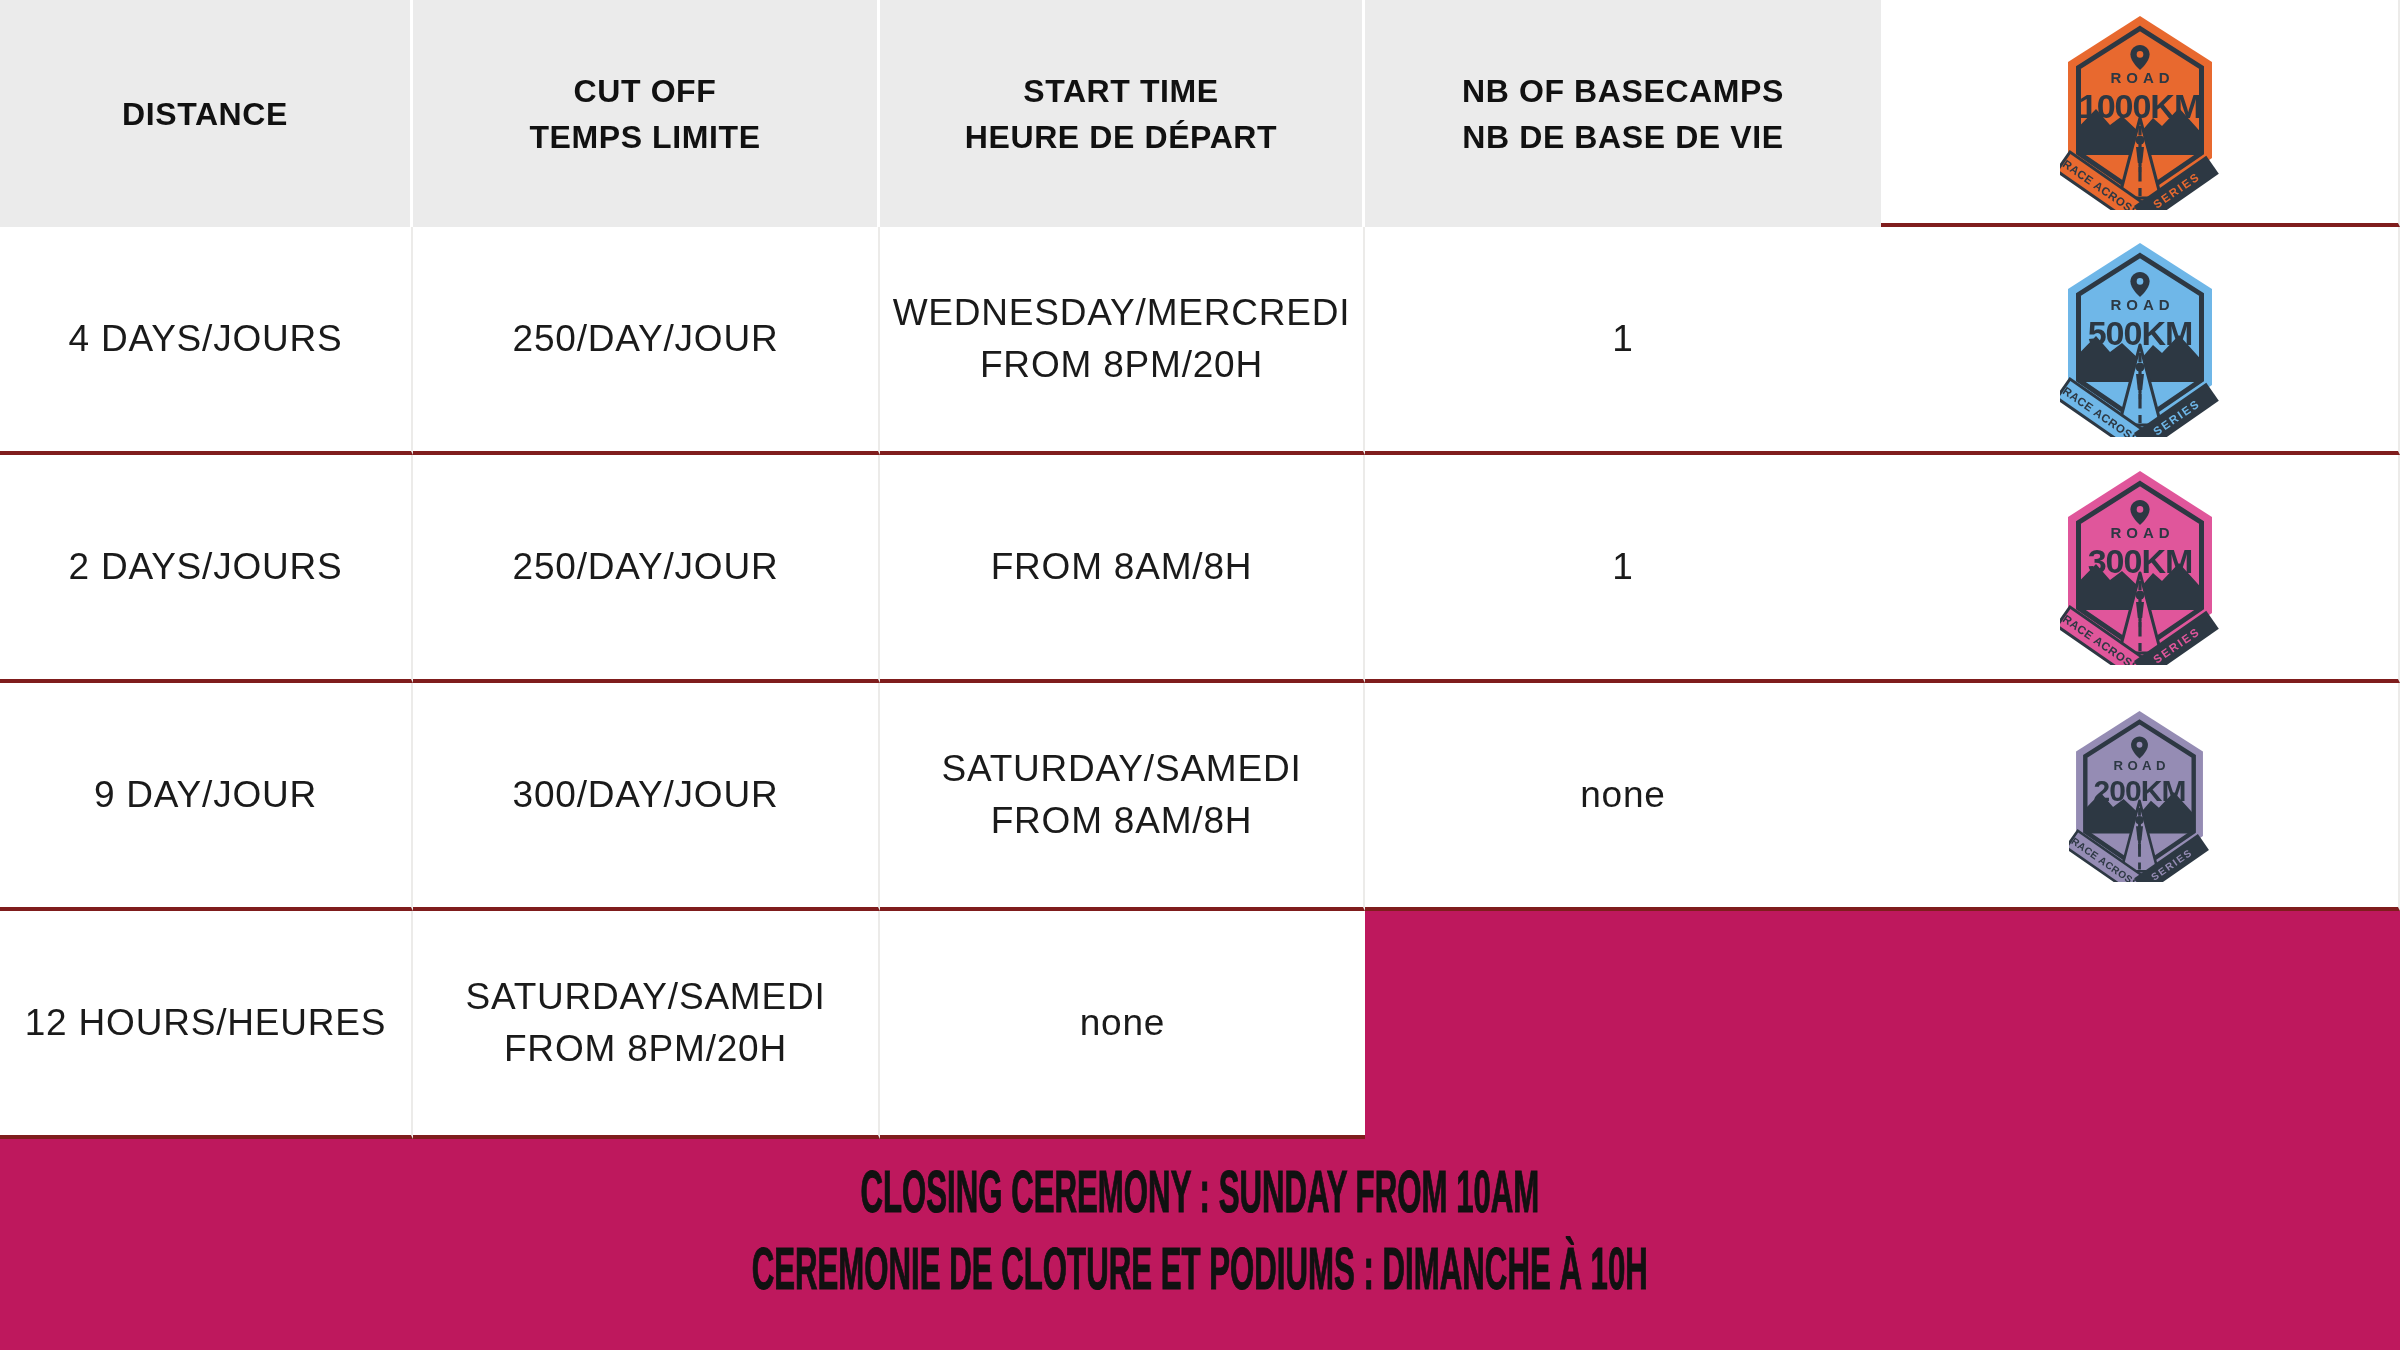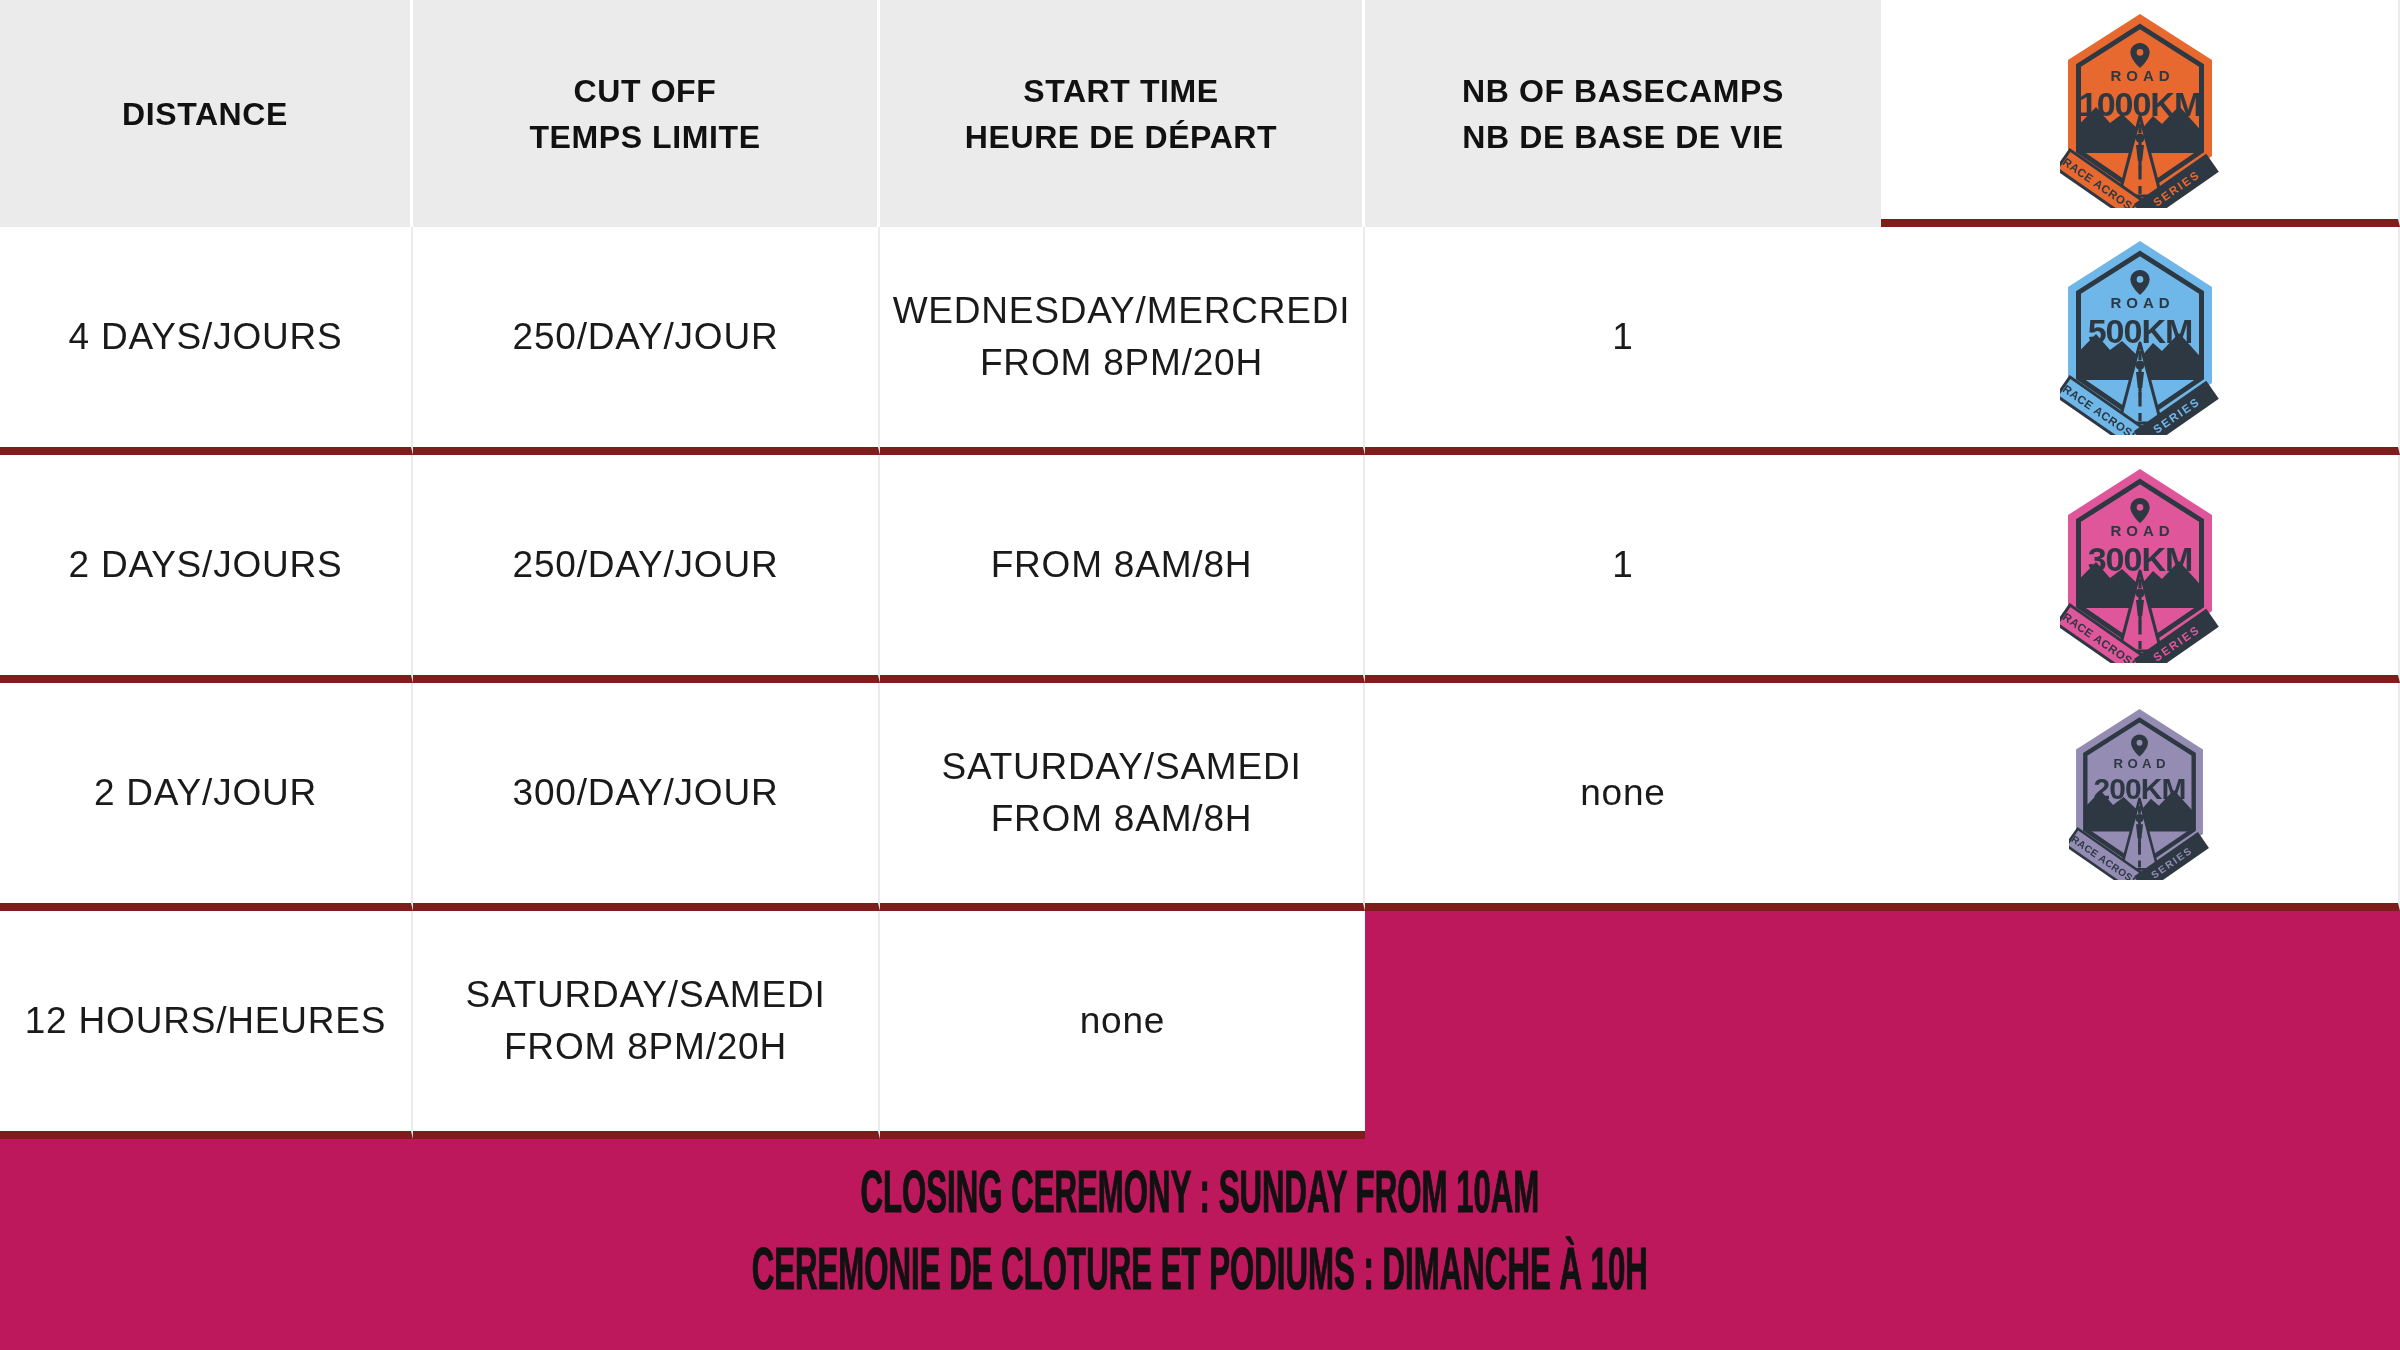--- a/index.html
+++ b/index.html
@@ -30,21 +30,21 @@
     font-weight:bold;
     font-size:32px;
     line-height:46px;
     letter-spacing:.6px;
     color:#111;
   }
   .th.c-last{border-right:none;}
   .td{
     background:#FFFFFF;
     border-right:2px solid #ECEBE9;
-    border-bottom:8px solid #7f1d1d;
+    border-bottom:4px solid #7f1d1d;
     font-size:37px;
     line-height:52px;
     letter-spacing:.8px;
     color:#1A1A1A;
   }
   .td.c-last{border-right:none;}
   .badge-svg{display:block;}
   .badge-txt{font-family:"Liberation Sans", sans-serif;}
   .footer{
     padding-top:20px;
@@ -193,21 +193,21 @@
           <rect x="0" y="0" width="92" height="23" fill="currentColor" stroke="#2D3843" stroke-width="3"></rect>
           <text class="badge-txt" x="46" y="16" font-size="11.5" font-weight="bold" letter-spacing=".5" text-anchor="middle" fill="#2D3843">RACE ACROSS</text>
         </g>
         <g transform="translate(74,192) rotate(-34.8)">
           <rect x="0" y="0" width="88" height="22" fill="#2D3843"></rect>
           <text class="badge-txt" x="44" y="15.5" font-size="11.5" font-weight="bold" letter-spacing="2" text-anchor="middle" fill="currentColor">SERIES</text>
         </g>
       </svg>
     </div>
     <div class="cell td">
-        <div>2 DAY/JOUR</div>
+        <div>9 DAY/JOUR</div>
       </div>
     <div class="cell td">
         <div>300/DAY/JOUR</div>
       </div>
     <div class="cell td">
       <div>SATURDAY/SAMEDI</div>
       <div>FROM 8AM/8H</div>
     </div>
     <div class="cell td c-last">
         <div>none</div>

